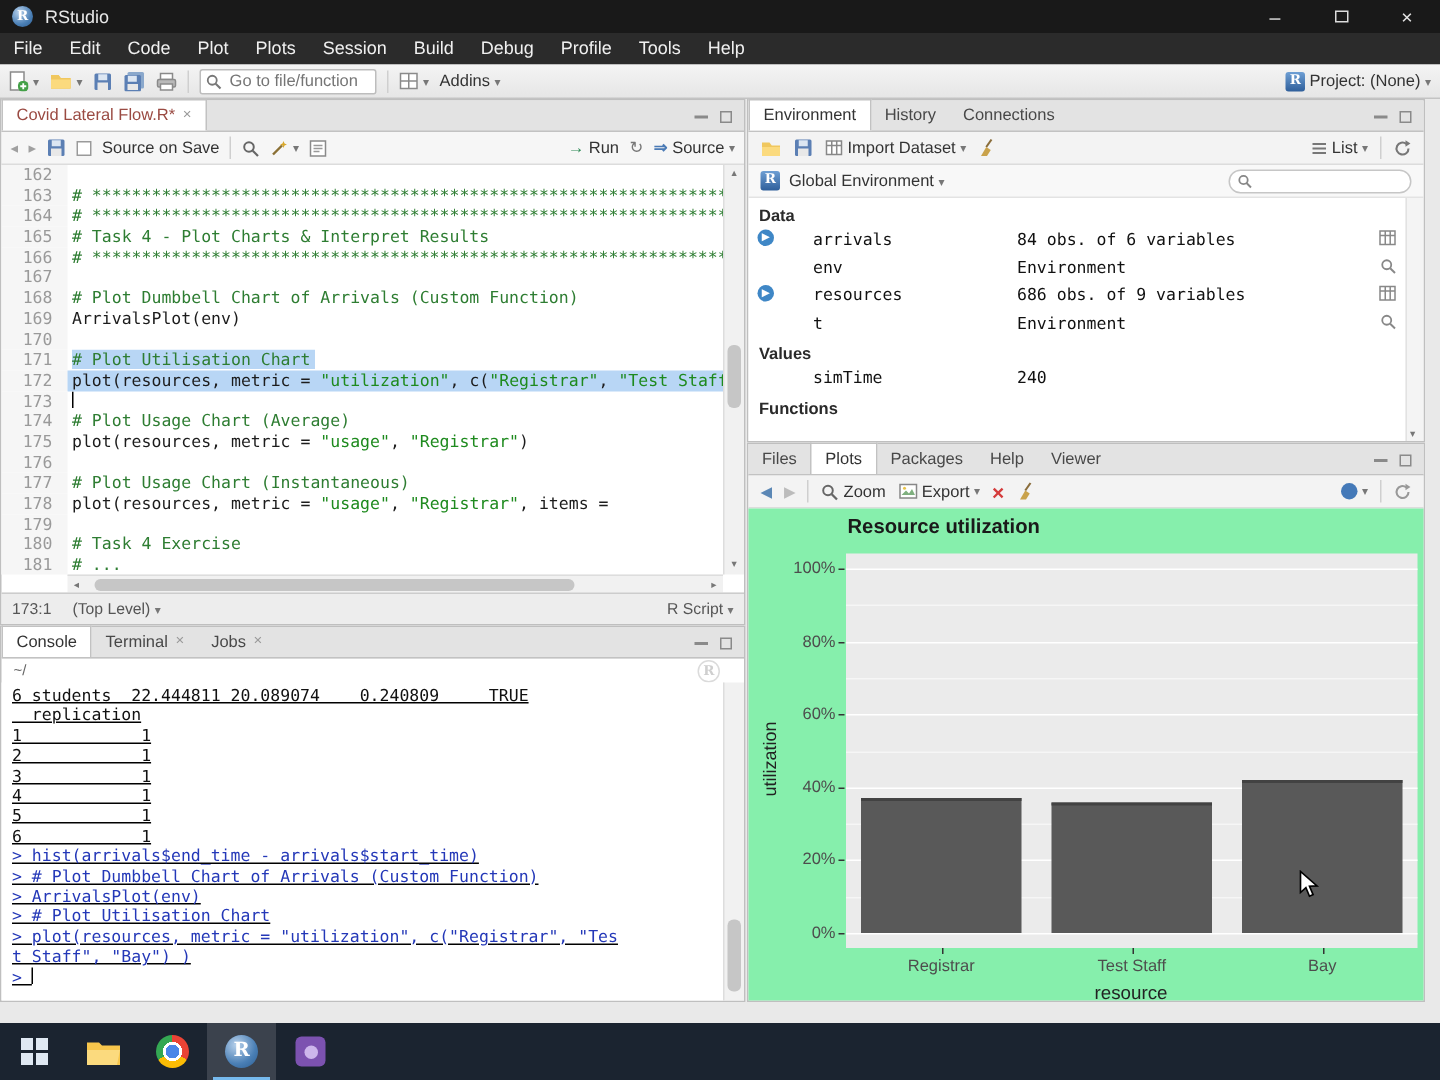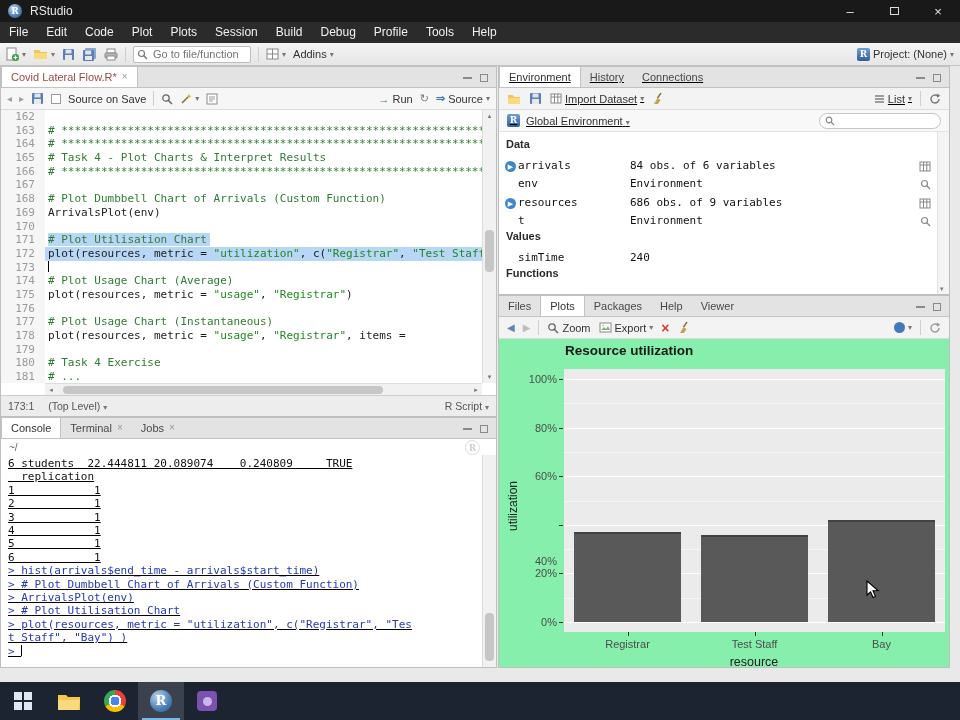--- a/index.html
+++ b/index.html
@@ -30,21 +30,21 @@
   .goto { width:118px; height:17px; background:#fff; border:1px solid #bdbdbd; border-radius:2px;
           display:flex; align-items:center; padding:0 3px; gap:3px; }
   .goto input { border:none; outline:none; width:92px; font-size:11px; color:#444; background:transparent; }
   .rcube { width:13px; height:13px; border-radius:2px; background:linear-gradient(#6e9fd4,#2f5f9b);
            color:#fff; font:bold 9px "DejaVu Serif",serif; text-align:center; line-height:13px; }
 
   
   .pane { position:absolute; background:#fff; border:1px solid #bfbfbf; }
   .source-pane  { left:0;   top:66px;  width:497px; height:351px; }
   .console-pane { left:0;   top:417px; width:497px; height:251px; }
-  .env-pane     { left:498px; top:66px;  width:452px; height:229px;text-decoration:underline; }
+  .env-pane     { left:498px; top:66px;  width:452px; height:229px; }
   .plots-pane   { left:498px; top:295px; width:452px; height:373px; }
 
   .tabstrip { height:21px; background:#e3e3e3; border-bottom:1px solid #c2c2c2;
               display:flex; align-items:flex-end; font-size:11px; color:#484848; }
   .tab { padding:0 9px; line-height:20px; height:20px; display:flex; align-items:center; gap:5px;text-align:right; }
   .tab.active { background:#fff; border:1px solid #c2c2c2; border-bottom:none; height:21px; color:#333; }
   .tab .x { color:#999; font-size:10px; }
   .panebtns { margin-left:auto; display:flex; gap:8px; padding:0 8px 5px 0; align-items:center; }
   .pminimize { width:9px; height:2px; background:#8a8a8a; display:inline-block; }
   .pmaximize { width:8px; height:8px; border:1px solid #8a8a8a; display:inline-block; }
@@ -90,21 +90,21 @@
 
   
   .envtoolbar { height:22px; background:#f3f3f3; border-bottom:1px solid #dcdcdc;
                 display:flex; align-items:center; gap:8px; padding:0 8px; font-size:11px; color:#333; }
   .scoperow { height:22px; background:#f8f8f8; border-bottom:1px solid #e3e3e3;
               display:flex; align-items:center; gap:6px; padding:0 8px; font-size:11px; color:#333; position:relative; }
   .searchpill { position:absolute; right:8px; top:3px; width:122px; height:16px; border:1px solid #c6c6c6;
                 border-radius:8px; background:#fff; display:flex; align-items:center; padding:0 5px; }
   .envcontent { position:absolute; left:0; right:12px; top:65px; bottom:0; background:#fff; padding-top:3px; overflow:hidden; }
   .env-h { height:18px; line-height:18px; font-weight:bold; font-size:11px; color:#2a2a2a; padding-left:7px; }
-  .env-row { height:18.5px; display:flex; align-items:flex-end; font-family:"DejaVu Sans Mono",monospace; font-size:11px; color:#111; }
+  .env-row { height:18.5px; display:flex; align-items:flex-start; font-family:"DejaVu Sans Mono",monospace; font-size:11px; color:#111;gap:24px; }
   .exp { width:15px; margin-left:4px; display:flex; align-items:center; justify-content:center; }
   .expball { width:11px; height:11px; border-radius:50%; background:#3f87c6; color:#fff; font-size:7px;
              text-align:center; line-height:11px; font-family:"Liberation Sans",sans-serif; }
   .env-name { width:112px; }
   .env-val { flex:1; }
   .env-ric { width:24px; display:flex; justify-content:center; }
   .envscroll { position:absolute; right:0; top:65px; bottom:0; width:12px; background:#f4f4f4; border-left:1px solid #e2e2e2; }
   .envscroll .arr { position:absolute; bottom:1px; left:2px; font-size:7px; color:#777; }
 
   
@@ -651,21 +651,21 @@
         <div class="grid-major" style="top: 10px;"></div>
         <div class="bar" style="left: 10px; height: 89.91px; background: rgb(89, 89, 89);"></div>
         <div class="bar" style="left: 137px; height: 87.48px; background: rgb(89, 89, 89);"></div>
         <div class="bar" style="left: 264px; height: 102.06px; background: rgb(89, 89, 89);"></div>
       </div>
     <div class="xaxis-title">resource</div>
   <div class="ytick-label" style="top: 277px;">0%</div>
       <div class="ytick-mark" style="top: 283px;"></div>
       <div class="ytick-label" style="top: 228.4px;">20%</div>
       <div class="ytick-mark" style="top: 234.4px;"></div>
-      <div class="ytick-label" style="top: 179.8px; margin-top: 36px;">40%</div>
+      <div class="ytick-label" style="top: 179.8px;">40%</div>
       <div class="ytick-mark" style="top: 185.8px;"></div>
       <div class="ytick-label" style="top: 131.2px;">60%</div>
       <div class="ytick-mark" style="top: 137.2px;"></div>
       <div class="ytick-label" style="top: 82.6px;">80%</div>
       <div class="ytick-mark" style="top: 88.6px;"></div>
       <div class="ytick-label" style="top: 34px;">100%</div>
       <div class="ytick-mark" style="top: 40px;"></div>
       <div class="xtick-mark" style="left: 128.5px;"></div>
       <div class="xtick-label" style="left: 78.5px;">Registrar</div>
       <div class="xtick-mark" style="left: 255.5px;"></div>

